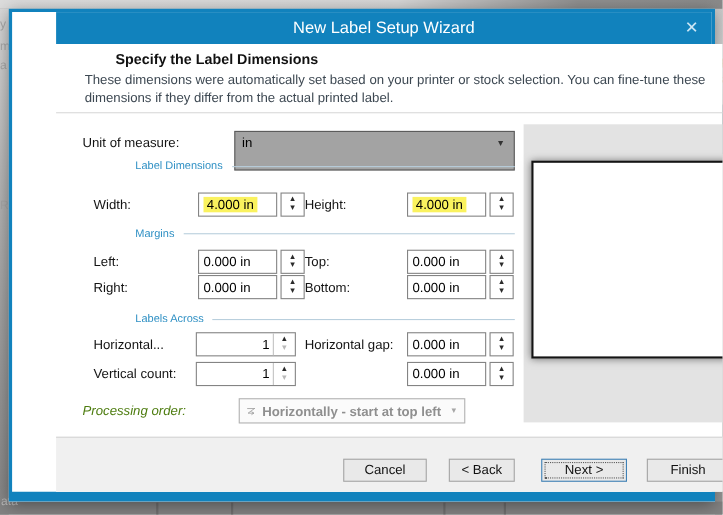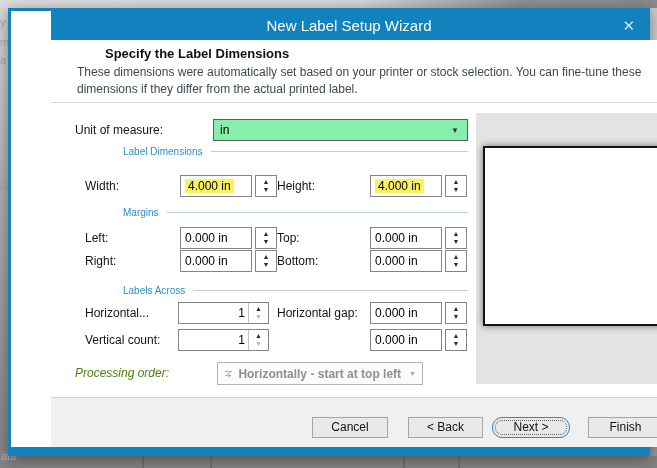--- a/index.html
+++ b/index.html
@@ -48,22 +48,22 @@
     box-sizing:border-box;display:flex;flex-direction:column;align-items:center;justify-content:center;}
   .ar{font-size:7px;line-height:8px;color:#2b2b2b;}
   .ar.off{color:#b9b9b9;}
   .countbox{position:absolute;top:0;height:22px;border:1px solid #848484;background:#fff;
     box-sizing:border-box;display:flex;}
   .cval{flex:1;font-size:12px;line-height:20px;text-align:right;padding-right:3px;}
   .cspin{width:19px;border-left:1px solid #c3c3c3;display:flex;flex-direction:column;
     align-items:center;justify-content:center;}
 
   
-  .dropdown{position:absolute;left:162px;top:0;width:255px;height:22px;box-sizing:border-box;
-    border:1px solid #5c5c5c;background:#86efac;font-size:12px;line-height:20px;padding-left:6px;}
+  .dropdown{position:absolute;left:162px;top:0;width:255px;height:36px;box-sizing:border-box;
+    border:1px solid #5c5c5c;background:#a3a3a3;font-size:12px;line-height:20px;padding-left:6px;}
   .dropdown .caret{position:absolute;right:8px;top:0;line-height:21px;font-size:8px;color:#333;}
 
   
   .sect{position:absolute;left:24px;width:393px;height:17px;display:flex;align-items:center;gap:8px;}
   .sect .stxt{font-size:10px;color:#2f90c4;white-space:nowrap;margin-left:48px;}
   .sect .sline{flex:1;height:1px;background:#b9cfdd;}
 
   
   .proc{position:absolute;left:166px;top:0;width:206px;height:23px;box-sizing:border-box;
     border:1px solid #b2b2b2;background:#fbfbfb;display:flex;align-items:center;gap:6px;padding:0 6px;}
@@ -73,21 +73,21 @@
   
   .preview{position:absolute;left:425px;top:73px;width:193px;height:271px;background:#e3e3e3;}
   .preview-label{position:absolute;left:7px;top:33px;width:180px;height:180px;background:#fff;
     border:2px solid #141414;box-sizing:border-box;box-shadow:0 0 7px rgba(0,0,0,.5);}
 
   
   .footer{position:absolute;left:0;top:357px;width:636px;height:50px;background:#f0f0f0;
     border-top:1px solid #d5d5d5;box-sizing:border-box;}
   .btn{position:absolute;top:377px;height:21px;background:#e9e9e9;border:1px solid #a5a5a5;
     box-sizing:border-box;font-size:12px;line-height:19px;text-align:center;color:#111;cursor:default;}
-  .btn.focused{border-color:#3f81b6;outline:1px dotted #5a5a5a;outline-offset:-4px;border-radius:10px;}
+  .btn.focused{border-color:#3f81b6;outline:1px dotted #5a5a5a;outline-offset:-4px;}
 </style>
 </head>
 <body>
 
 <div id="screen">
 
   <div class="bg-top"></div>
   <div class="bg-left"></div>
   <div class="bg-right"></div>
   <div class="bg-right-slate"></div>
@@ -230,19 +230,19 @@
           <span class="caret">▼</span>
         </div>
       </div>
 
       <div class="preview">
         <div class="preview-label"></div>
       </div>
 
       <div class="footer"></div>
       <div class="btn" style="left:261px;width:76px">Cancel</div>
-      <div class="btn" style="left:357px;width:75px">&lt; Back</div>
+      <div class="btn" style="left:357px;width:60px">&lt; Back</div>
       <div class="btn focused" style="left:441px;width:78px">Next &gt;</div>
       <div class="btn" style="left:537px;width:75px">Finish</div>
 
     </div>
   </div>
 </div>
 
 </body></html>

